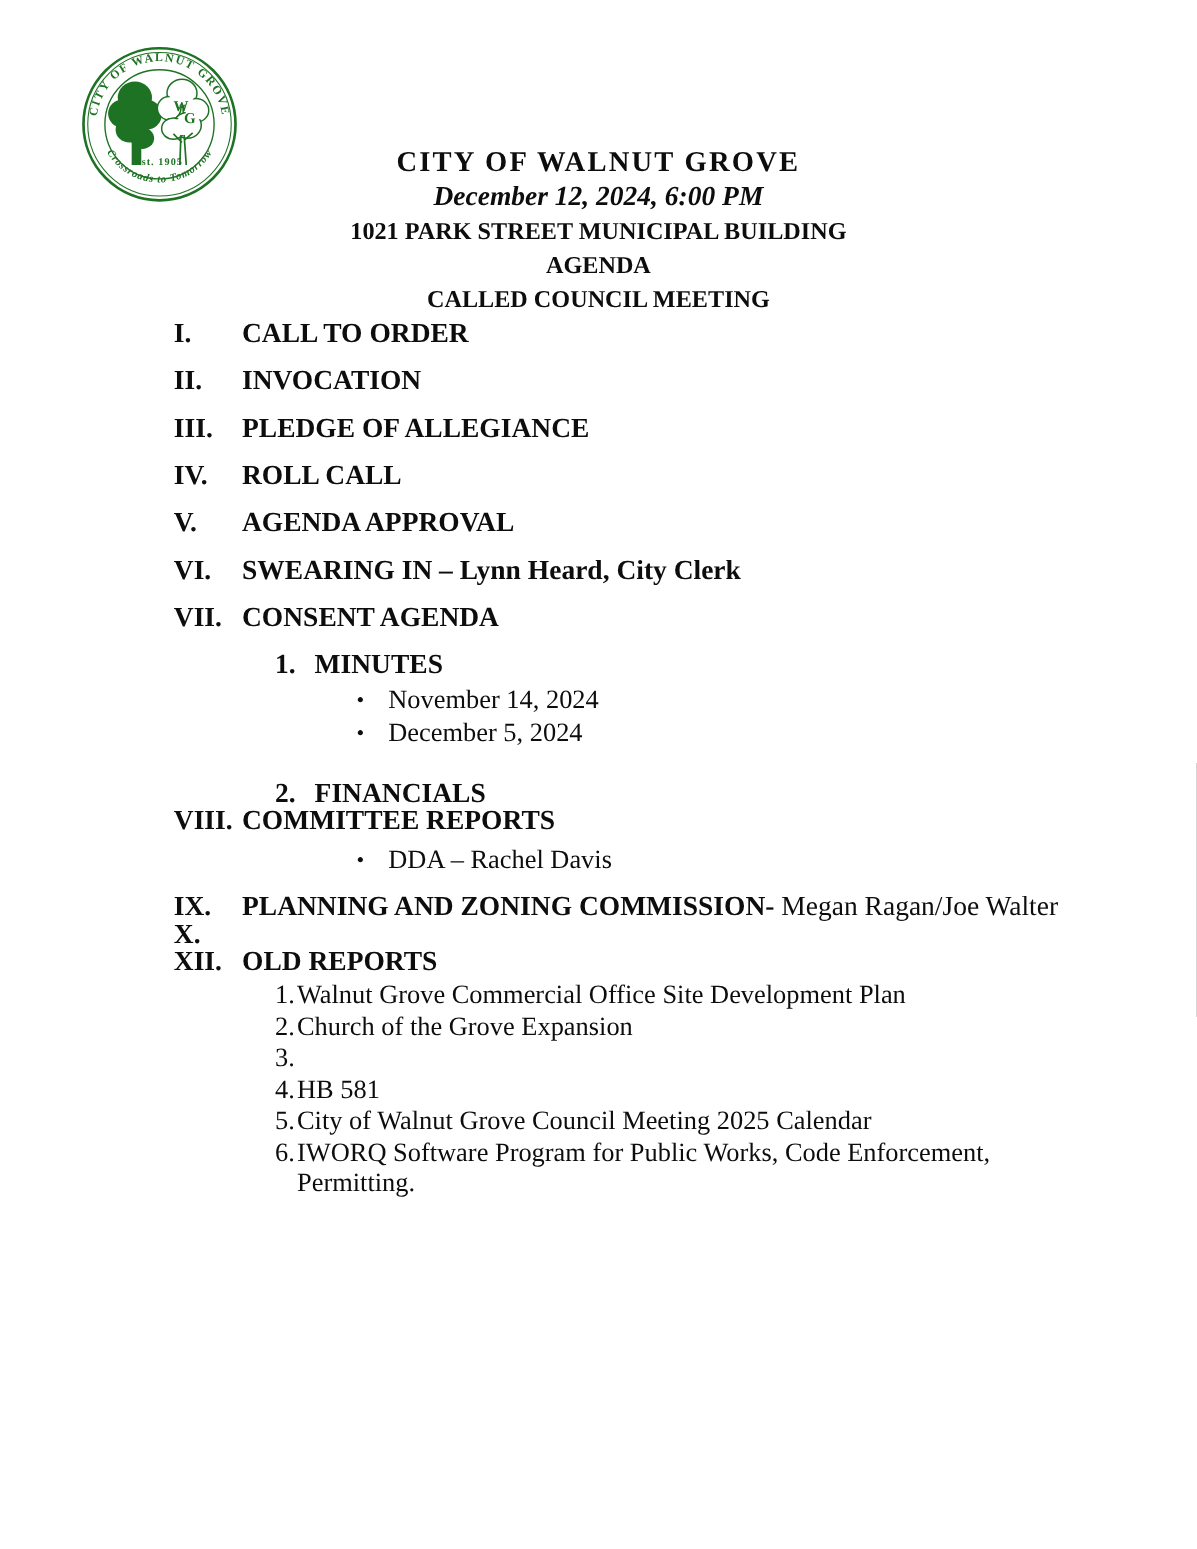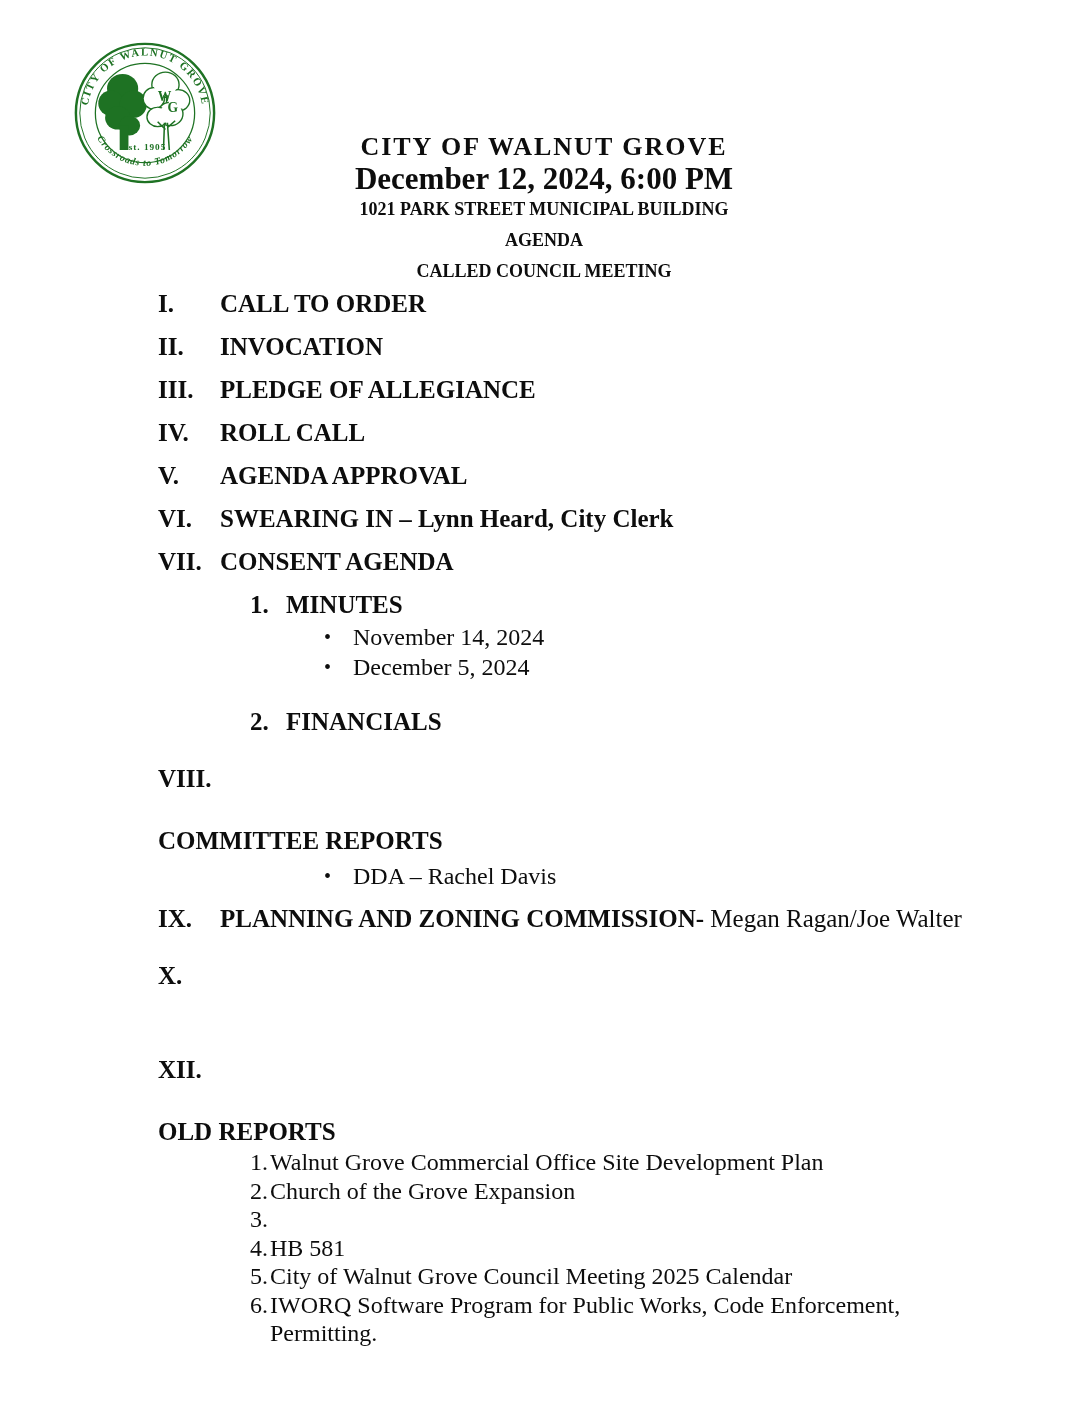--- a/index.html
+++ b/index.html
@@ -25,26 +25,27 @@
     padding-top: 131px;
     text-align: center;
   }
   .header .h-title {
     font-size: 26px;
     line-height: 32px;
     font-weight: bold;
     letter-spacing: 2px;
   }
   .header .h-date {
-    font-size: 31px;
+    font-size: 25px;
     line-height: 31px;
     font-weight: bold;
+    font-style: italic;
   }
   .header .h-line {
-    font-size: 18px;
+    font-size: 22px;
     line-height: 31px;
     font-weight: bold;
   }
   .content {
     margin-top: 4px;
     padding-left: 158px;
     padding-right: 80px;
   }
   .row-roman {
     display: flex;
@@ -66,21 +67,21 @@
   .row-bullet {
     display: flex;
     margin-left: 166px;
     font-size: 24px;
     line-height: 30px;
     font-weight: normal;
   }
   .row-bullet .dot { width: 29px; flex: 0 0 29px; font-size: 20px; }
   .mt-bullets { margin-top: 5px; }
   .mt-financials { margin-top: 27px; }
-  .mt-sec32 { margin-top: 32px; margin-bottom: 0; flex-direction: column; }
+  .mt-sec32 { margin-bottom: 0; }
   .mt-sec27 { margin-top: 15px; margin-bottom: 0; }
   .mt-dda { margin-top: 8px; }
   .ob-list { margin-top: 4px; }
   .row-ob {
     display: flex;
     margin-left: 92px;
     font-size: 24px;
     line-height: 28.5px;
     font-weight: normal;
   }

